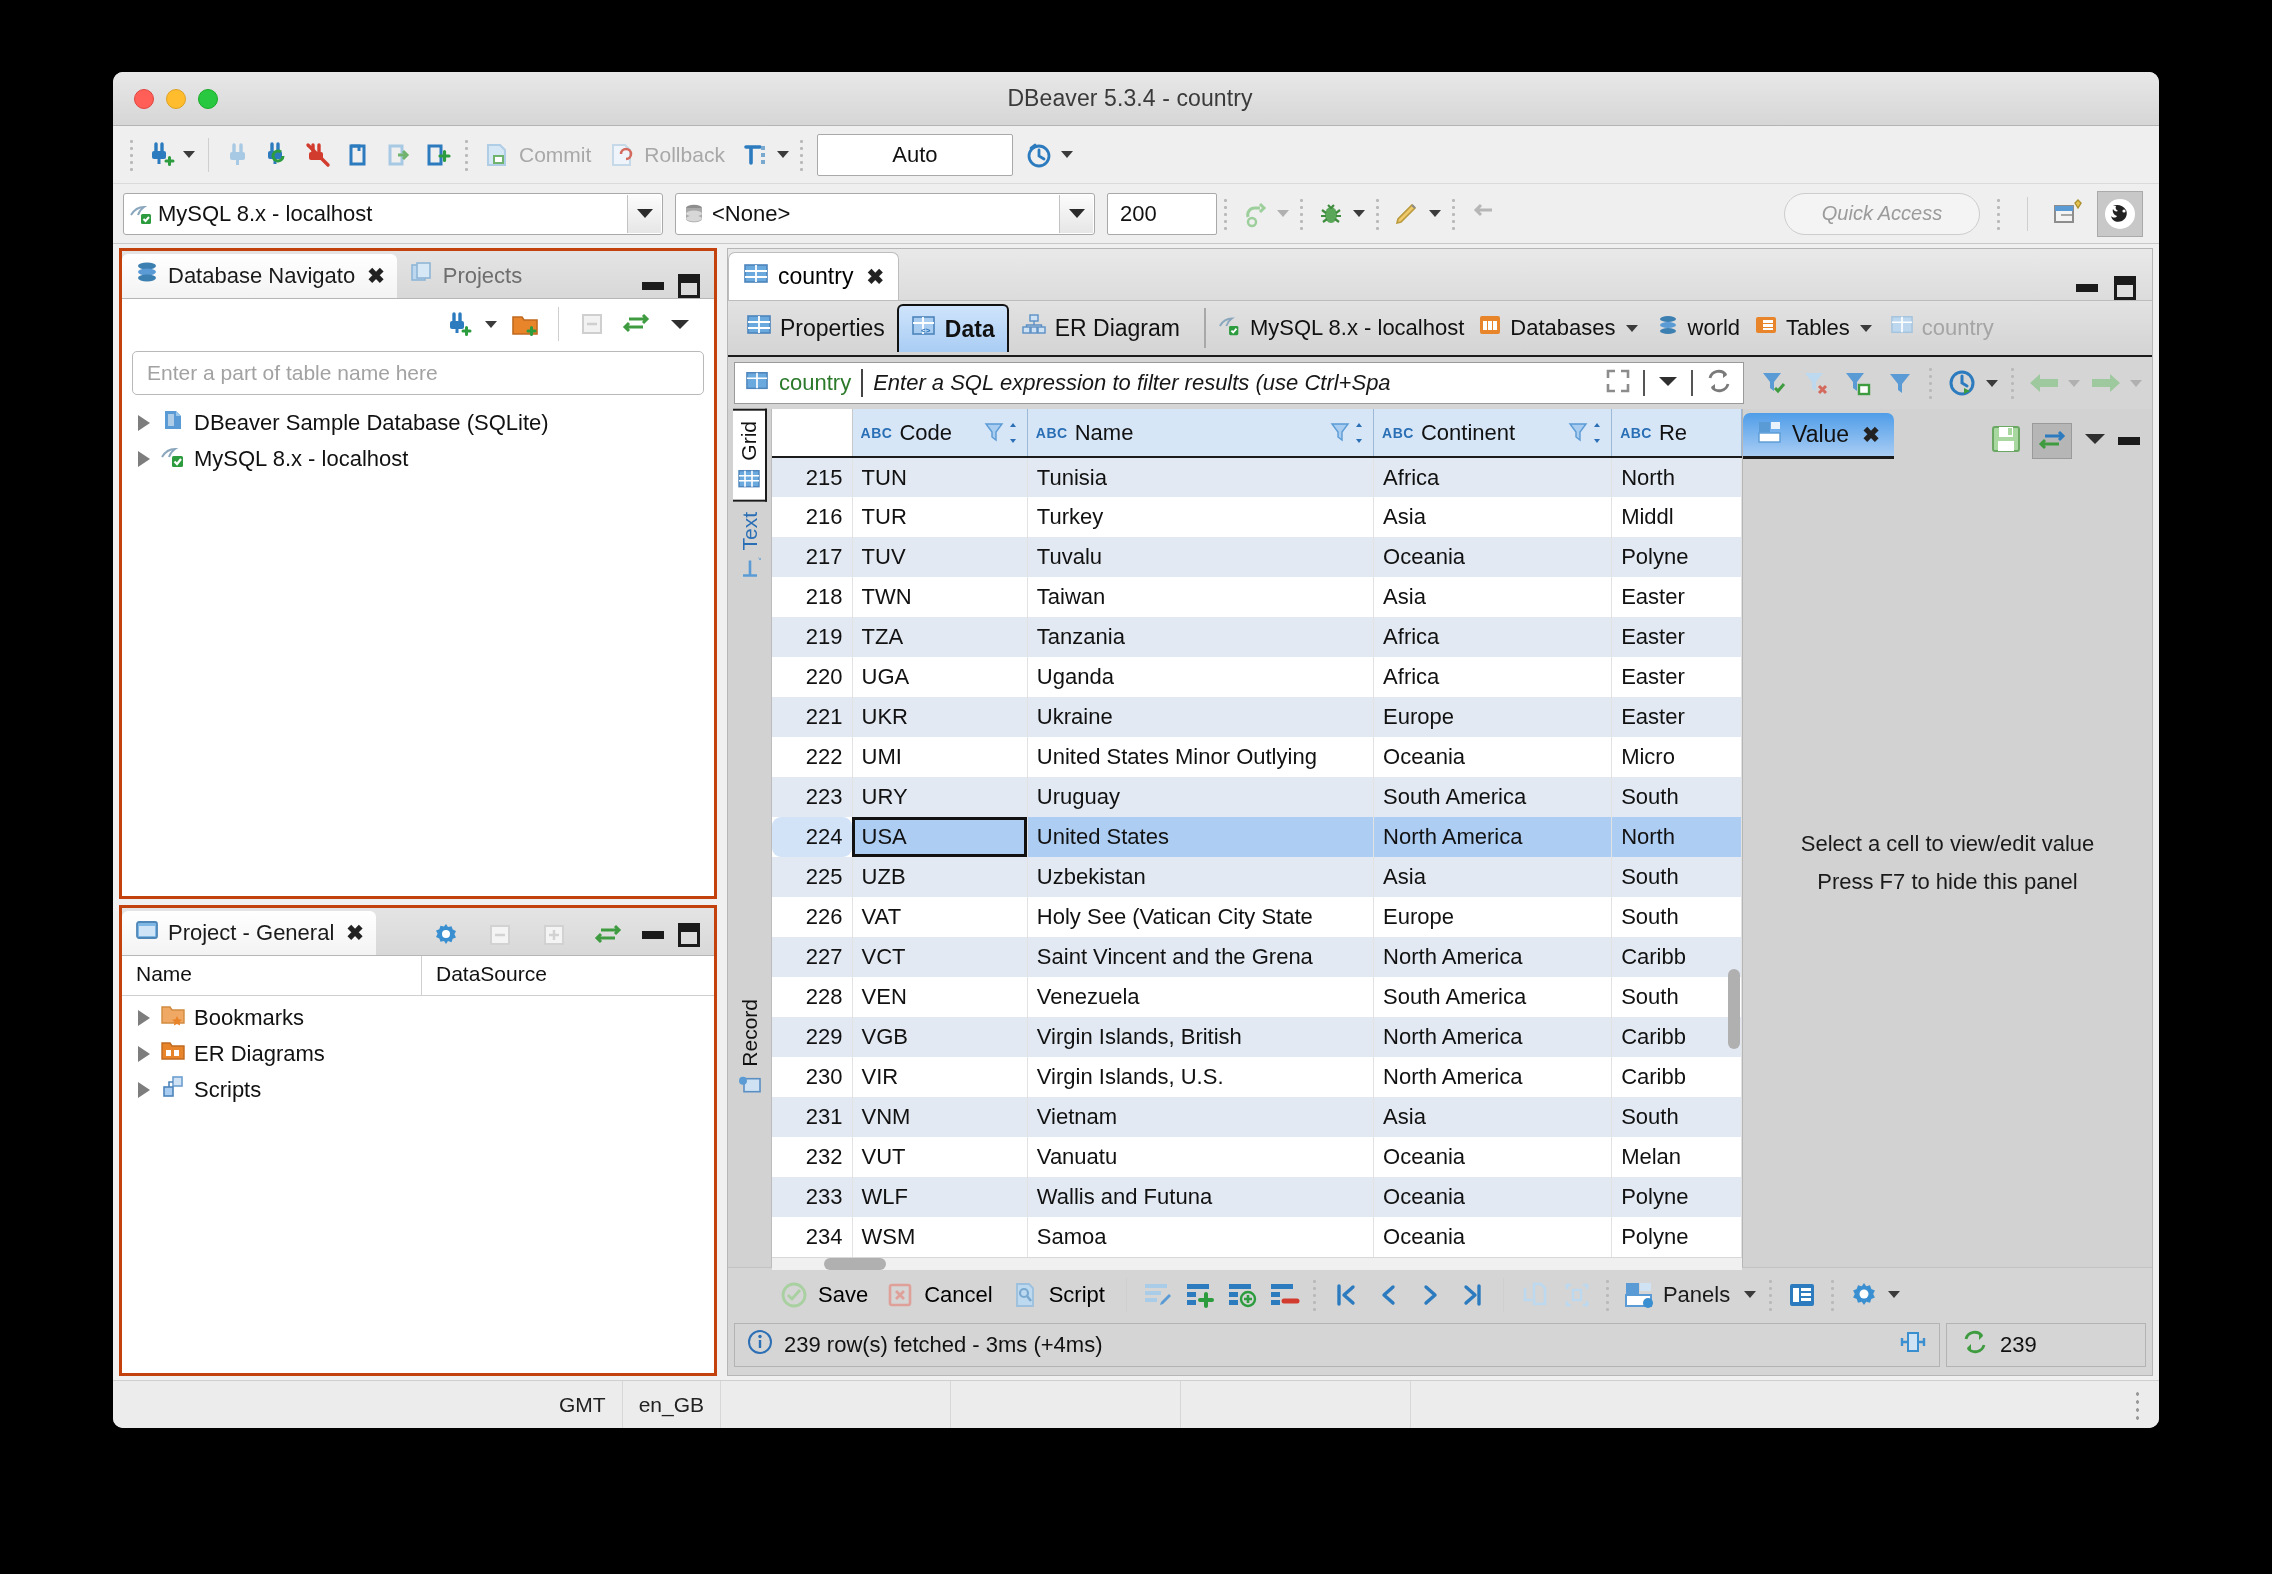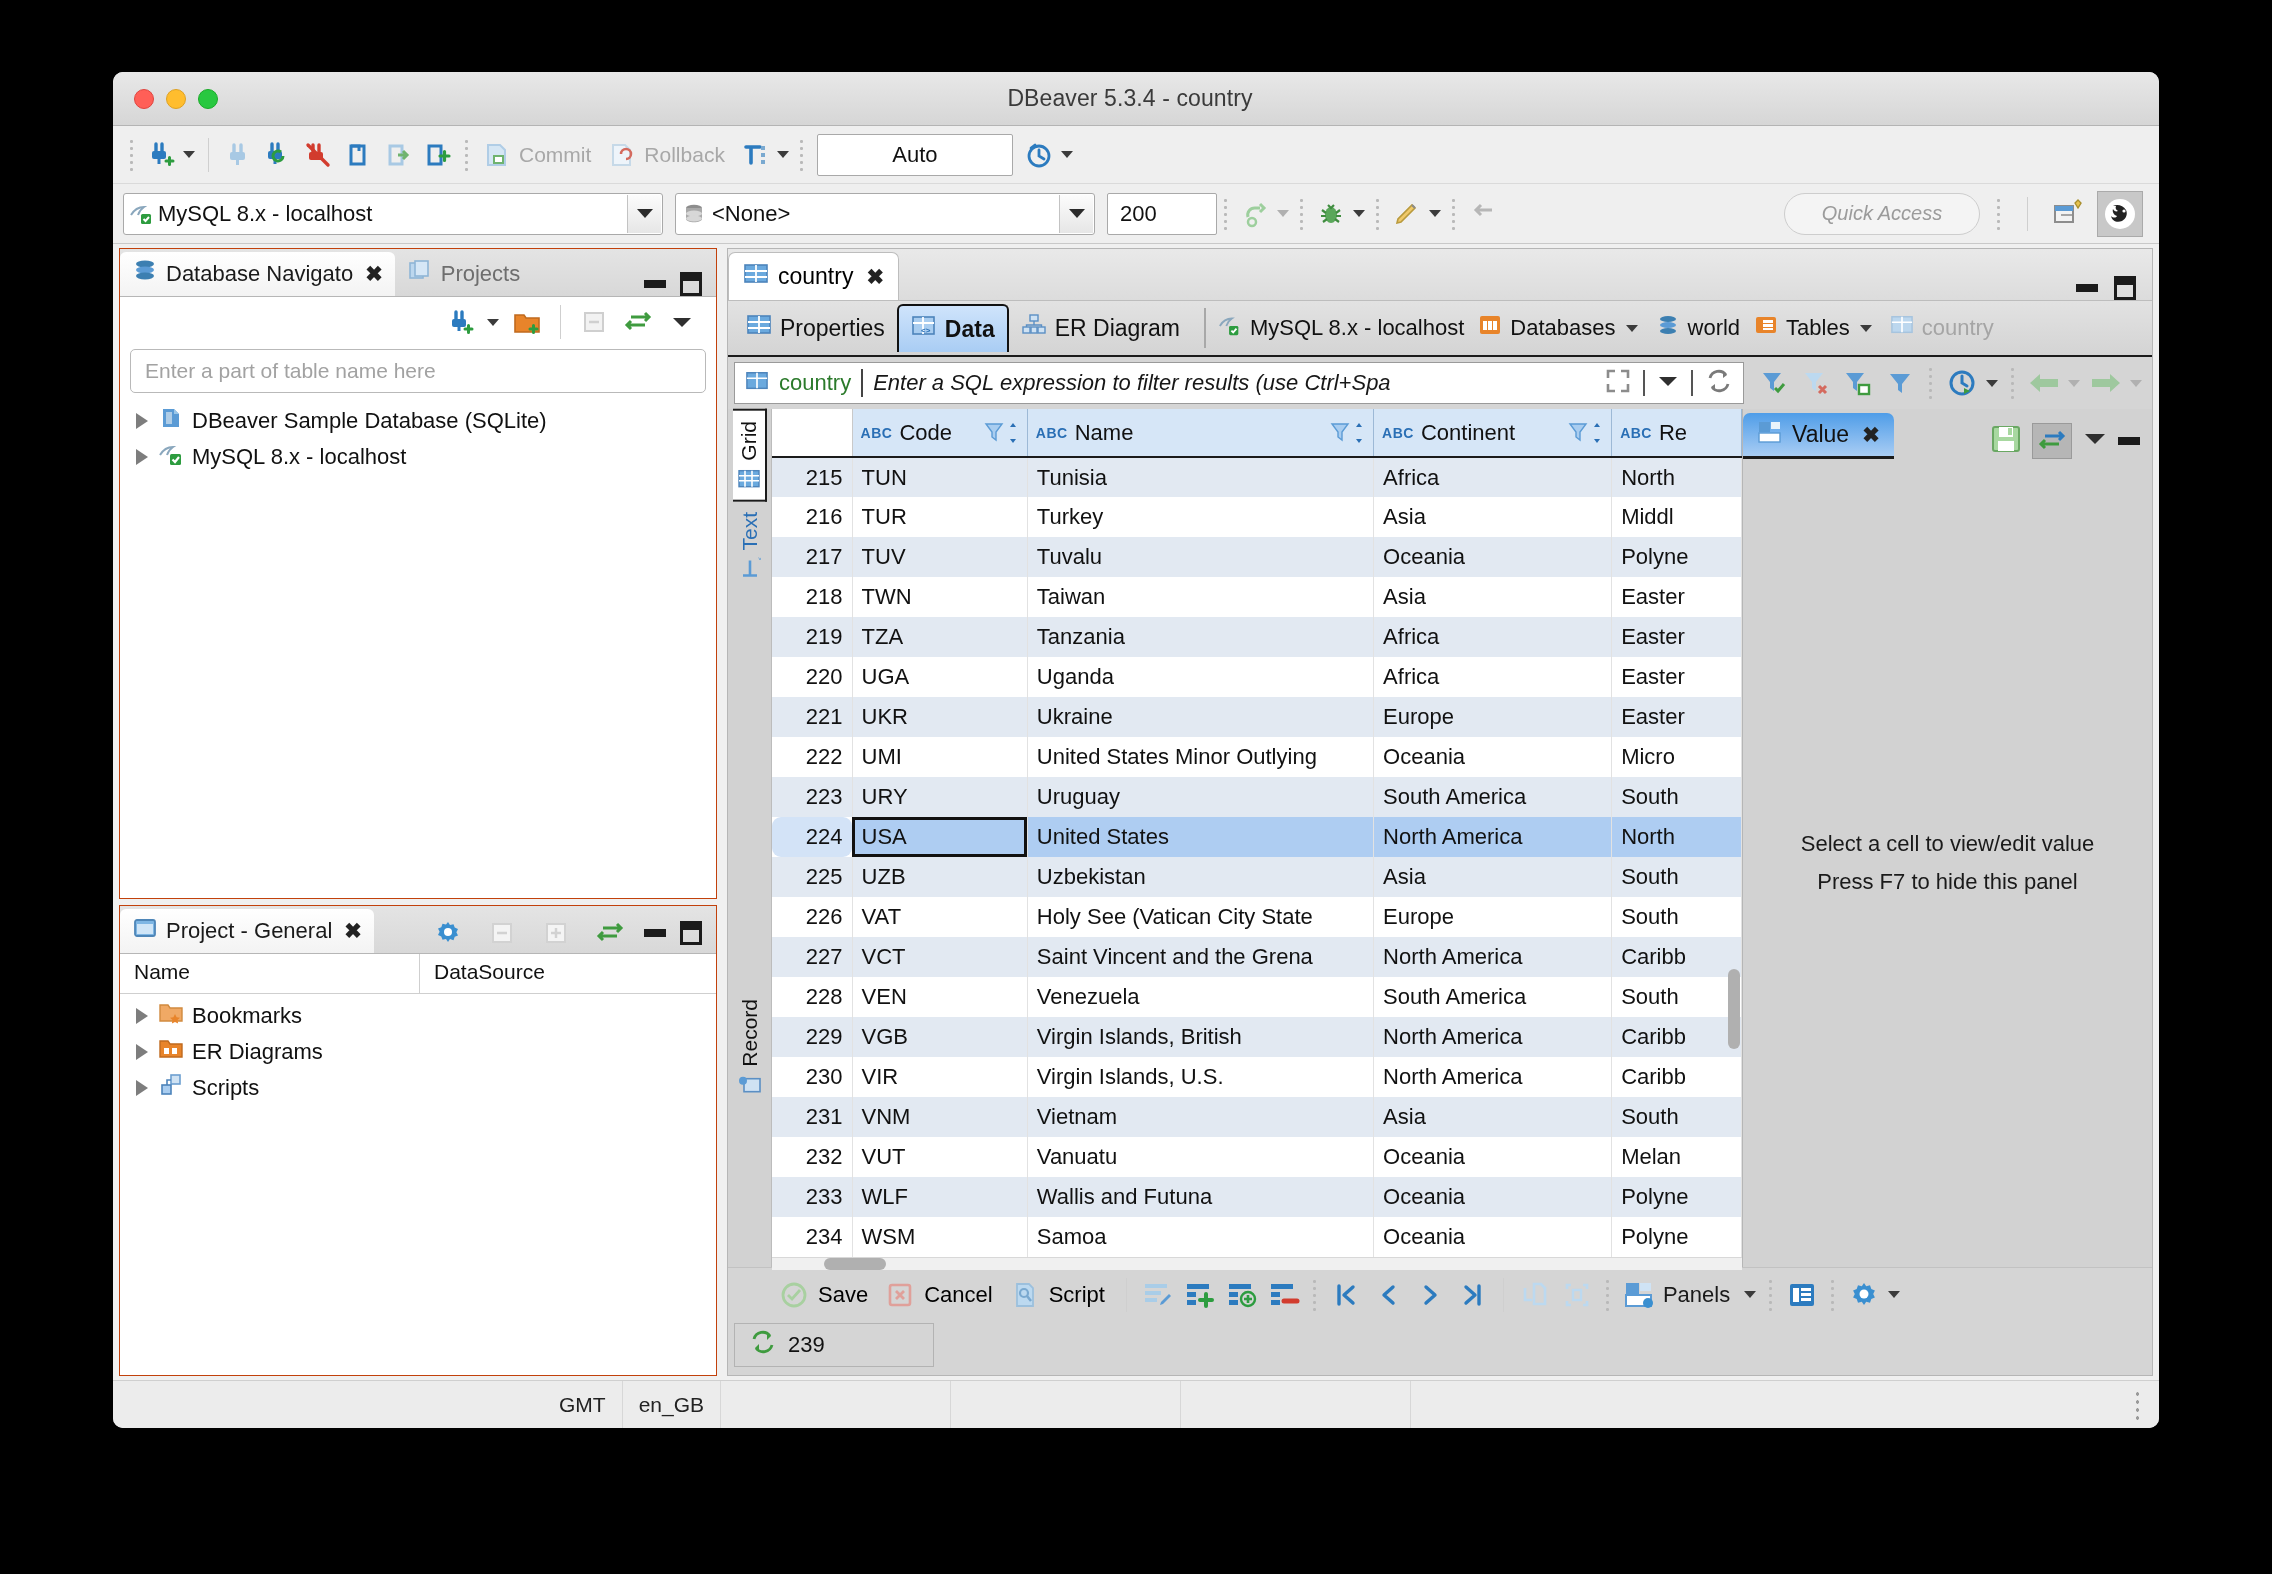--- a/index.html
+++ b/index.html
@@ -94,21 +94,21 @@
     width: 196px; height: 42px; border: 1px solid #cdcdcd; border-radius: 21px;
     background: #f4f4f4; display: flex; align-items: center; justify-content: center;
     font-size: 20px; color: #9b9b9b; font-style: italic;
   }
   
   .body { flex: 1; display: flex; min-height: 0; background: #f0f0f0; padding: 0 0 0 0; }
   .leftcol { width: 610px; flex: 0 0 610px; display: flex; flex-direction: column; padding: 4px 6px 4px 6px; }
   .rightcol { flex: 1; display: flex; flex-direction: column; min-width: 0; padding: 4px 6px 4px 4px; }
 
   
-  .view { background: #fff; border: 1px solid #c2410c; display: flex; flex-direction: column; min-height:0; }
+  .view { background: #fff; border: 3px solid #c2410c; display: flex; flex-direction: column; min-height:0; }
   .viewtabs {
     height: 48px; flex: 0 0 48px; display: flex; align-items: flex-end;
     background: linear-gradient(#e4e4e4,#d8d8d8);
     border-bottom: 1px solid #b6b6b6; position: relative;
   }
   .vtab {
     height: 44px; display: flex; align-items: center; gap: 8px;
     padding: 0 12px 0 12px; font-size: 22px; color: #1a1a1a;
     border-top-left-radius: 6px; border-top-right-radius: 6px;
   }
@@ -1196,20 +1196,38 @@
           <span class="ticon">
             <svg width="32" height="32" viewBox="0 0 32 32">
               <path d="M16 4l2.2 3.2 3.8-.9 1.3 3.7 3.6 1.5-1.7 3.5 1.7 3.5-3.6 1.5-1.3 3.7-3.8-.9L16 26l-2.2-3.2-3.8.9-1.3-3.7-3.6-1.5 1.7-3.5-1.7-3.5 3.6-1.5 1.3-3.7 3.8.9z" fill="#3a8fd0"></path>
               <circle cx="16" cy="15" r="4.5" fill="#fff"></circle>
             </svg>
           </span>
           <span class="caret"></span>
         </div>
 
         <div class="statusrow">
+          <div class="statusmain">
+            <span>
+              <svg width="26" height="26" viewBox="0 0 26 26">
+                <circle cx="13" cy="13" r="11" fill="none" stroke="#2c6fb5" stroke-width="2"></circle>
+                <circle cx="13" cy="7.5" r="1.7" fill="#2c6fb5"></circle>
+                <path d="M13 11v8" stroke="#2c6fb5" stroke-width="2.4"></path>
+              </svg>
+            </span>
+            <span>239 row(s) fetched - 3ms (+4ms)</span>
+            <span class="statusright">
+              <span>
+                <svg width="28" height="28" viewBox="0 0 28 28">
+                  <rect x="9" y="5" width="10" height="18" fill="#cfe3f5" stroke="#3a8fd0" stroke-width="2"></rect>
+                  <path d="M2 14h7M26 14h-7M3 10v8M25 10v8" stroke="#3a8fd0" stroke-width="2.4"></path>
+                </svg>
+              </span>
+            </span>
+          </div>
           <div class="statuscount">
             <span>
               <svg width="28" height="26" viewBox="0 0 28 26">
                 <path d="M5 10a9 9 0 0 1 16-3" fill="none" stroke="#3f9b3f" stroke-width="2.8"></path>
                 <path d="M23 16a9 9 0 0 1-16 3" fill="none" stroke="#3f9b3f" stroke-width="2.8"></path>
                 <path d="M18 3l4 4-4 4M10 23l-4-4 4-4" fill="#3f9b3f"></path>
               </svg>
             </span>
             <span>239</span>
           </div>

